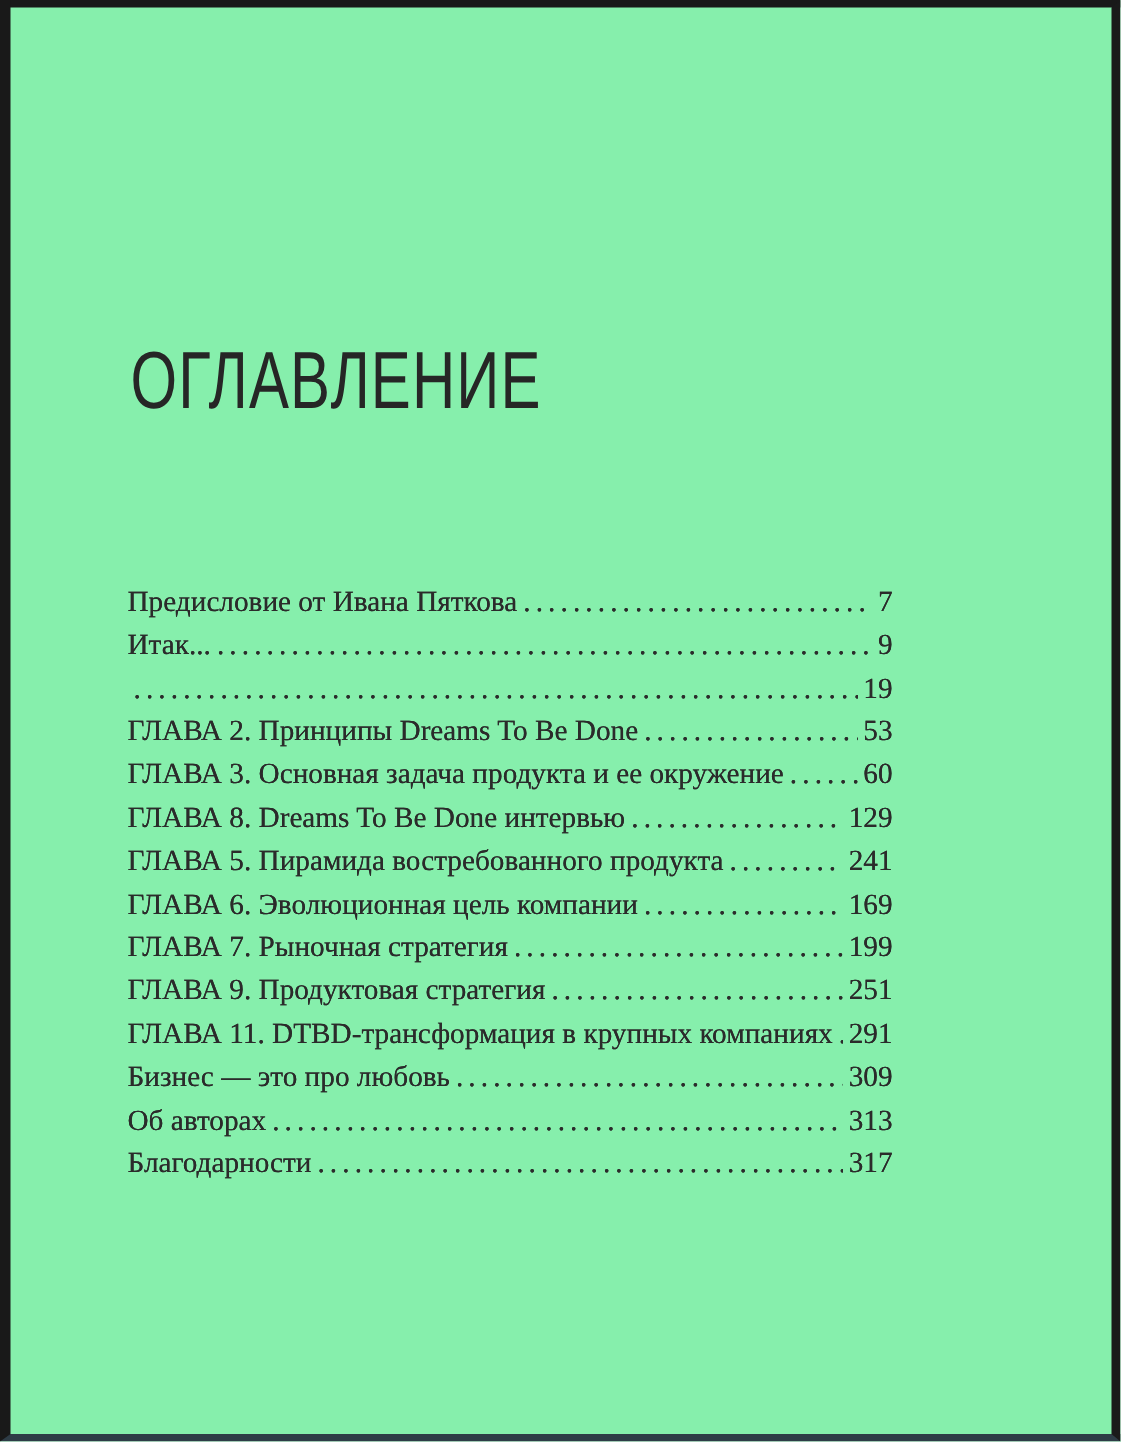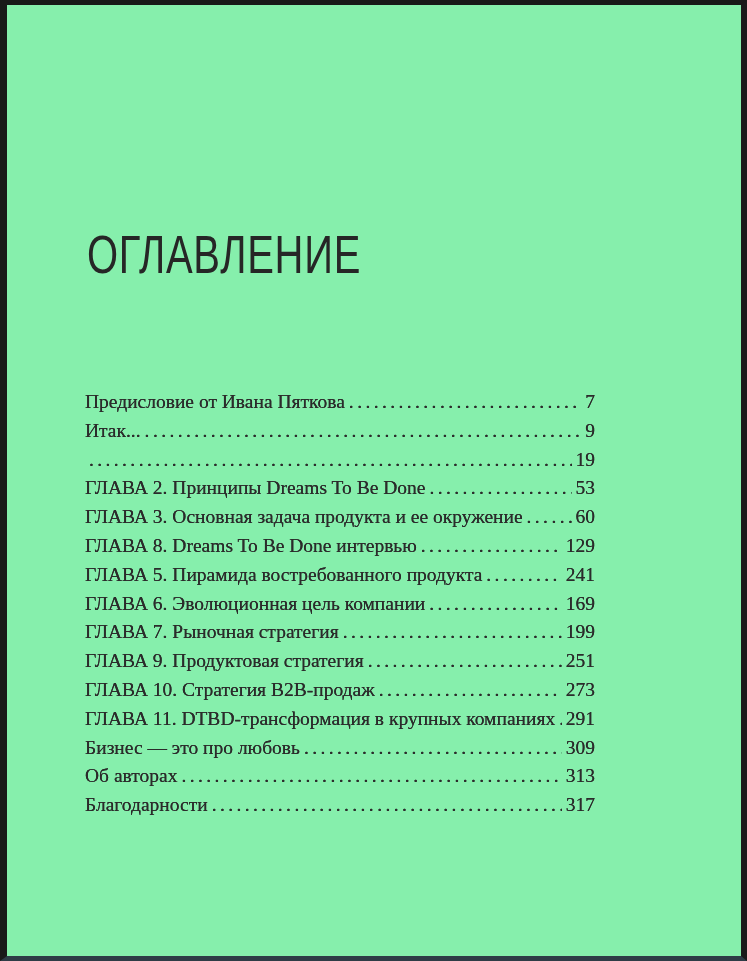--- a/index.html
+++ b/index.html
@@ -146,25 +146,20 @@
         <span class="toc-page">199</span>
       </div>
 
 
       <div class="toc-row">
         <span class="toc-label">ГЛАВА 9. Продуктовая стратегия</span>
         <span class="dot-leader"></span>
         <span class="toc-page">251</span>
       </div>
 
-      <div class="toc-row">
-        <span class="toc-label">ГЛАВА 10. Стратегия B2B-продаж</span>
-        <span class="dot-leader"></span>
-        <span class="toc-page">273</span>
-      </div>
 
       <div class="toc-row">
         <span class="toc-label">ГЛАВА 11. DTBD-трансформация в крупных компаниях</span>
         <span class="dot-leader"></span>
         <span class="toc-page">291</span>
       </div>
 
       <div class="toc-row">
         <span class="toc-label">Бизнес — это про любовь</span>
         <span class="dot-leader"></span>

